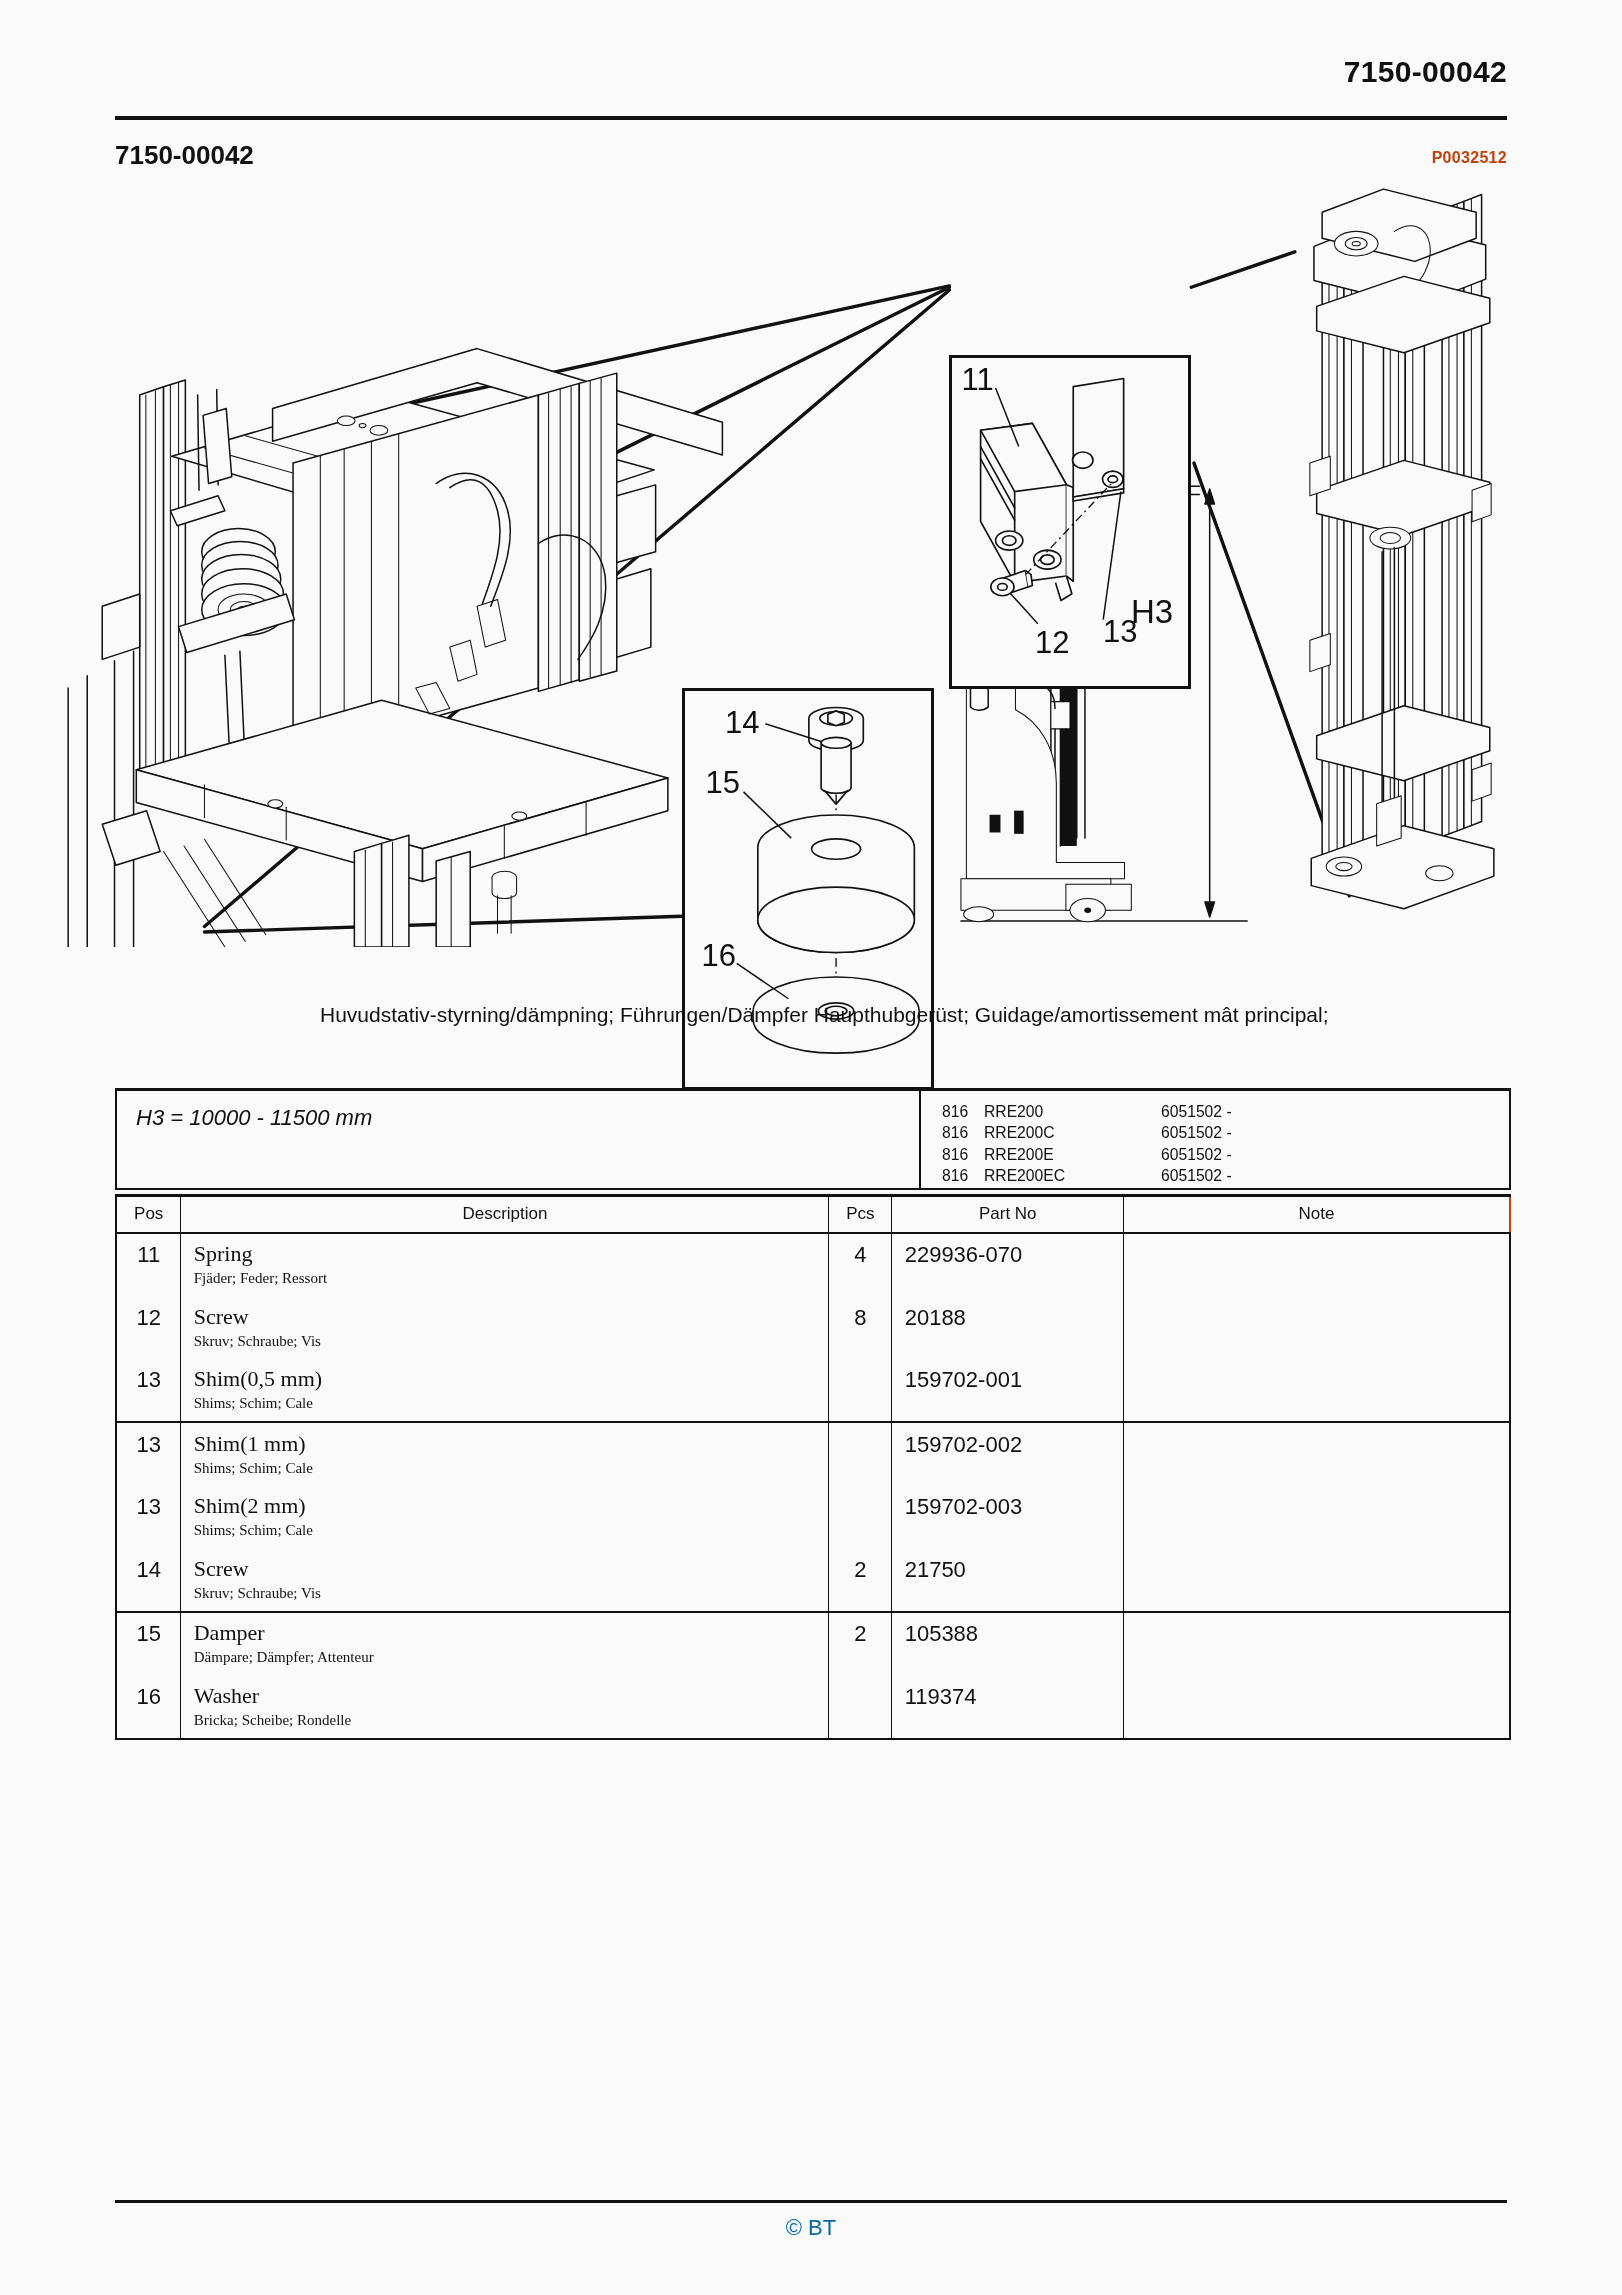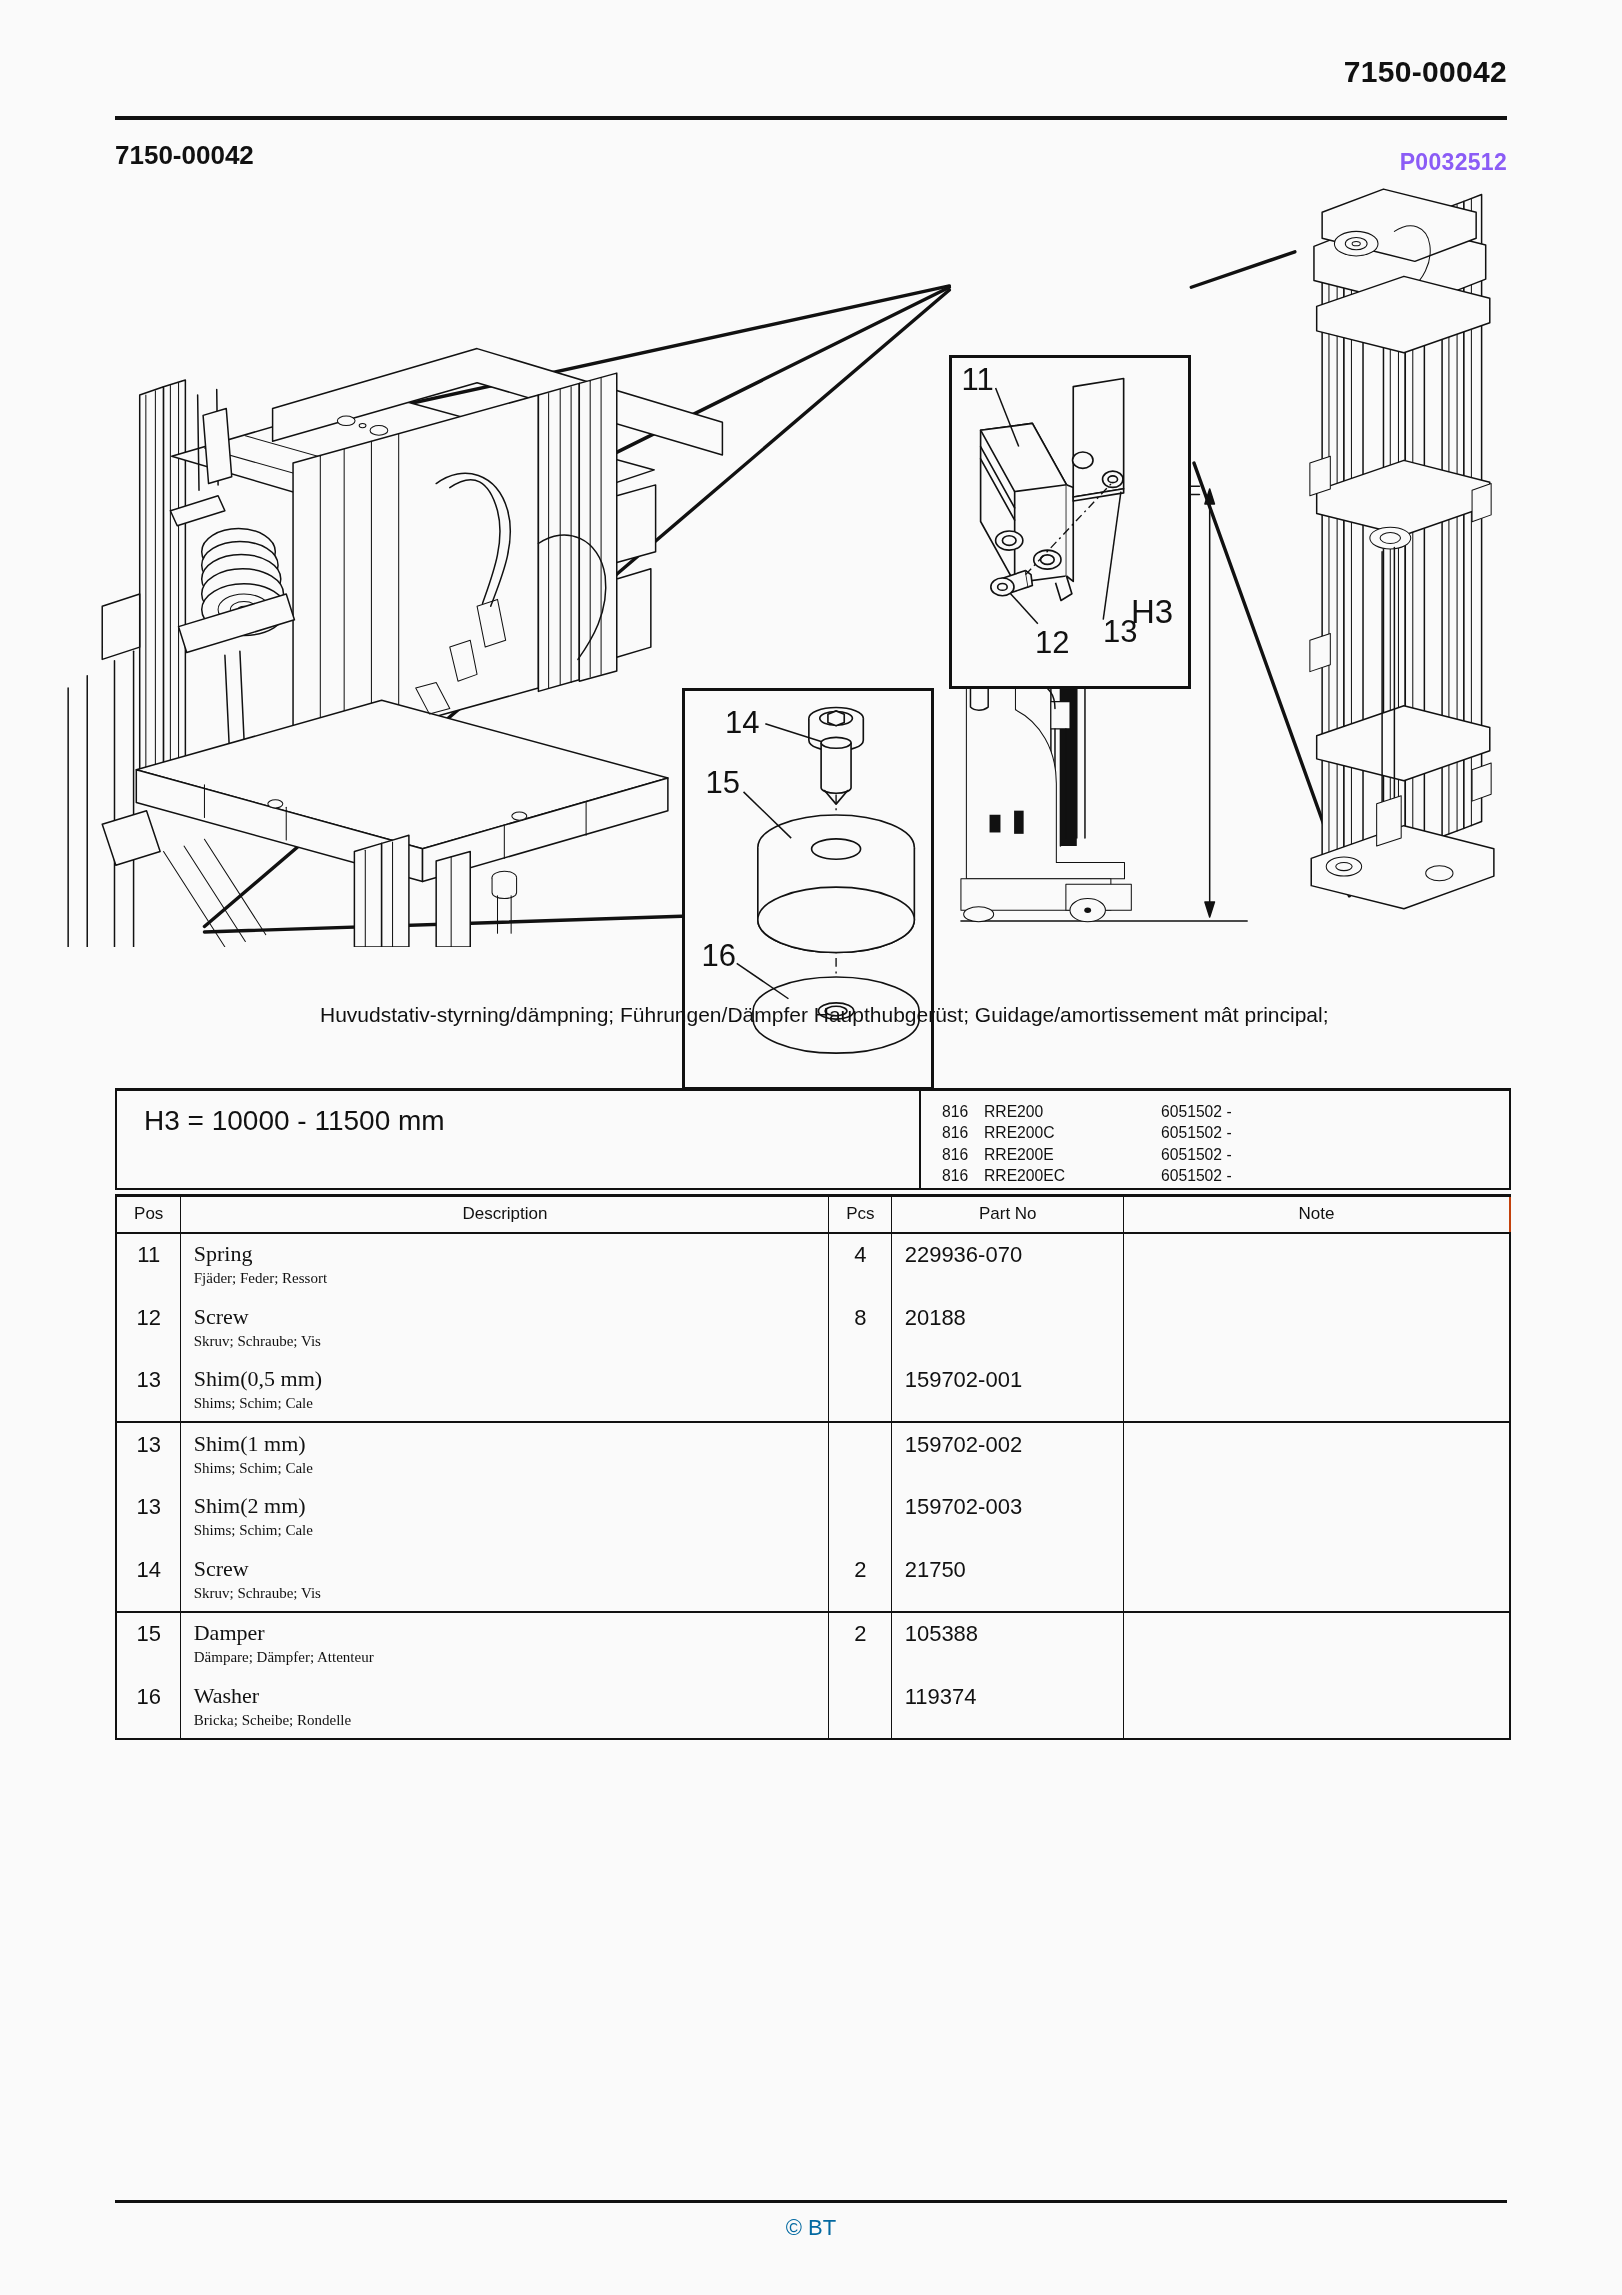--- a/index.html
+++ b/index.html
@@ -50,23 +50,23 @@
     left: 115px;
     top: 140px;
     font-size: 26px;
     font-weight: bold;
     color: #111;
   }
   .hdr-drawref {
     position: absolute;
     right: 115px;
     top: 149px;
-    font-size: 23px;
+    font-size: 16px;
     font-weight: bold;
-    color: #8b5cf6;
+    color: #c2410c;
     letter-spacing: 0.3px;
   }
 
   
   #art {
     position: absolute;
     left: 0;
     top: 170px;
     width: 1622px;
     height: 777px;
@@ -152,23 +152,23 @@
     left: 802px;
     top: 0;
     bottom: 0;
     width: 0;
     border-left: 2px solid #111;
   }
   .spec-h3 {
     position: absolute;
     left: 19px;
     top: 13.6px;
-    font-size: 28px;
-    color: #111;
-    margin-left: 8px;
+    font-size: 22px;
+    font-style: italic;
+    color: #111;
   }
   #spec-models {
     position: absolute;
     left: 825px;
     top: 9.5px;
     font-size: 15.7px;
     color: #111;
     line-height: 1.38;
   }
   .spec-row { white-space: nowrap; }

